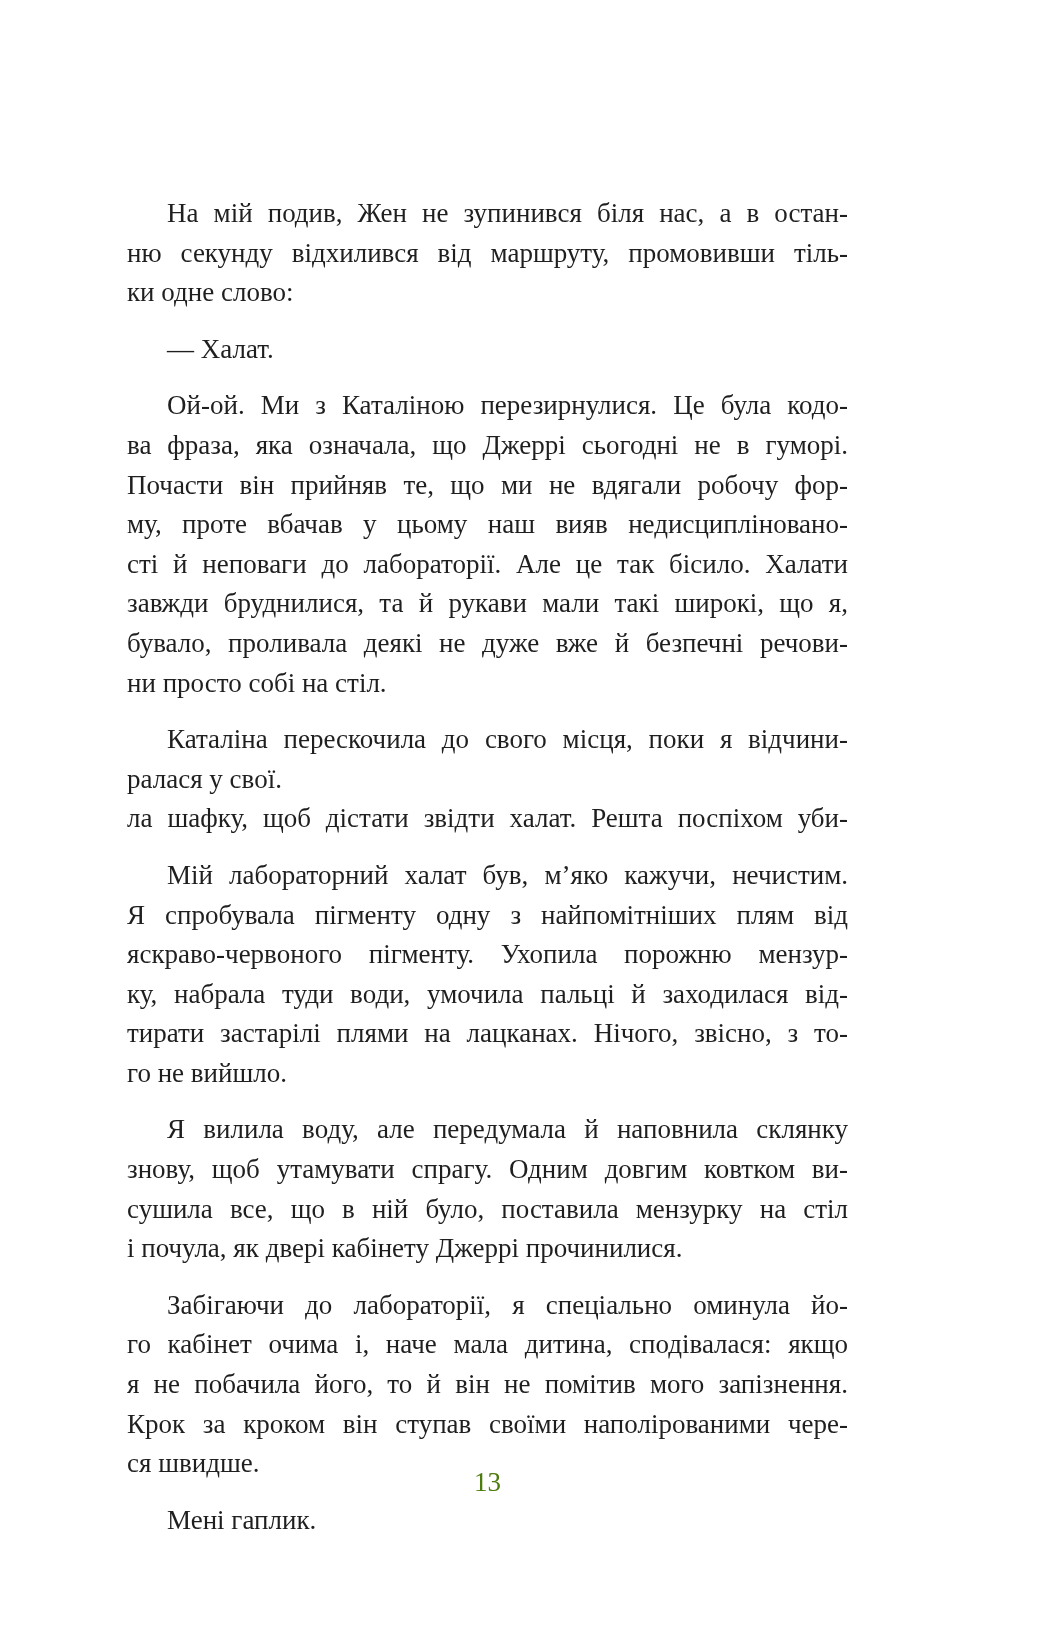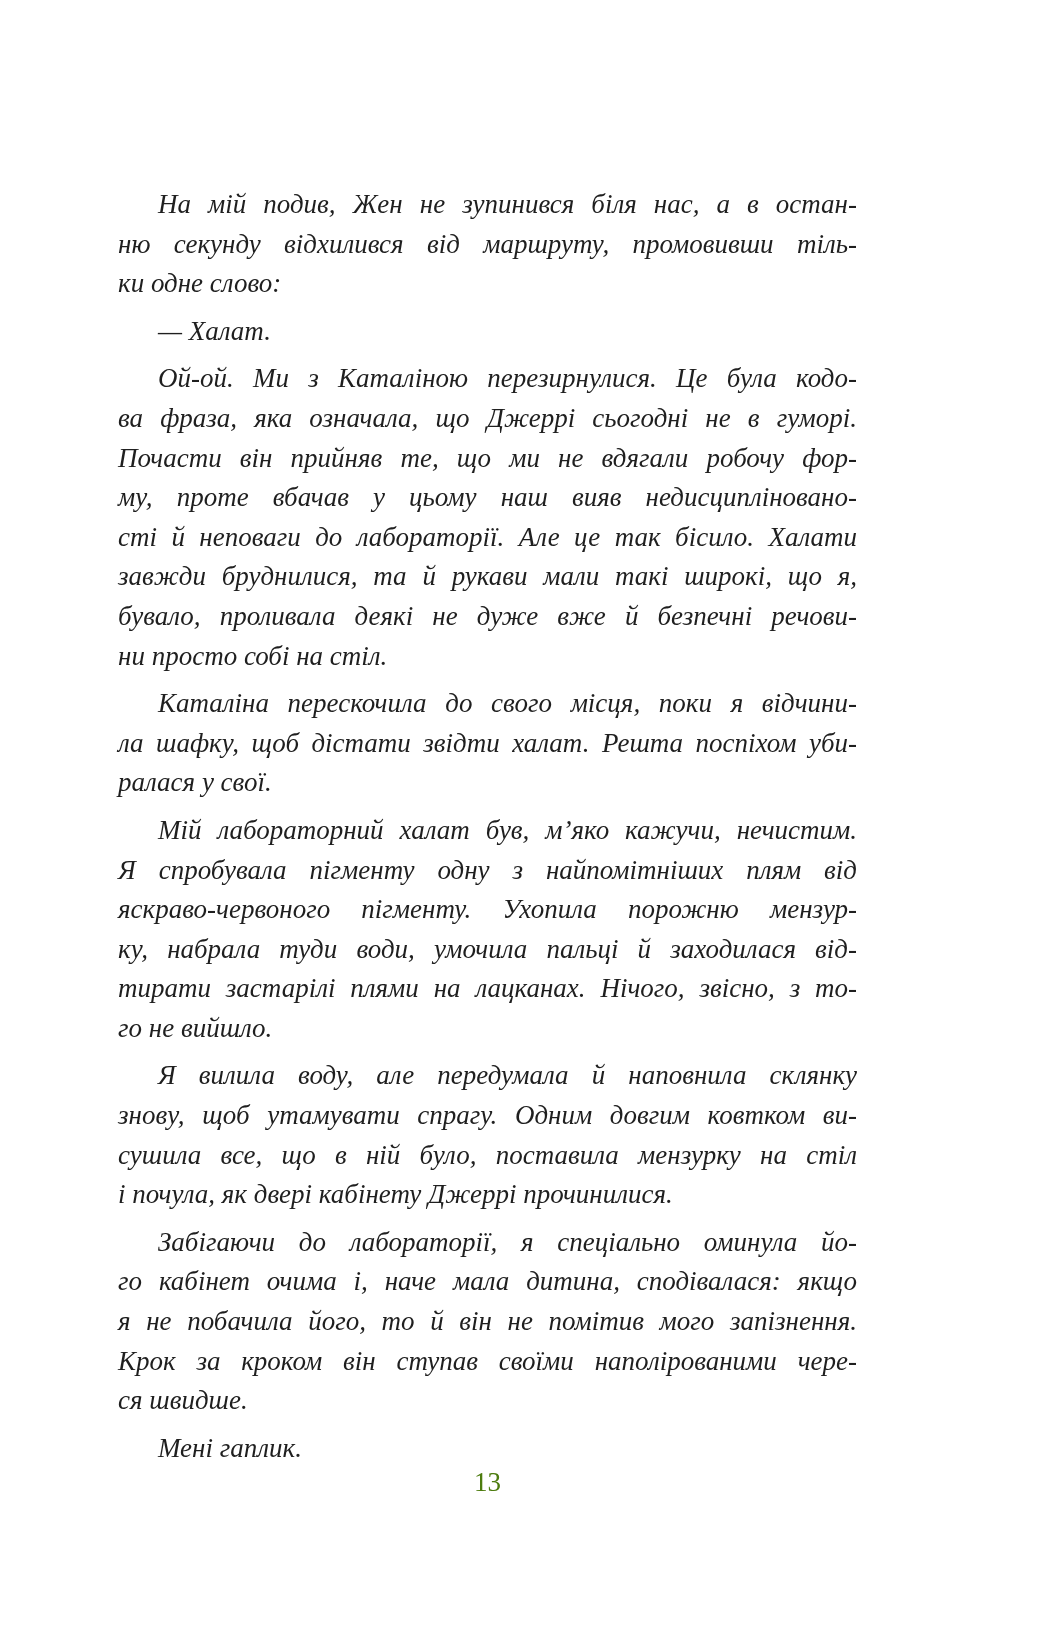--- a/index.html
+++ b/index.html
@@ -17,21 +17,21 @@
     color: #1f1f1f;
   }
   .text-block {
     position: absolute;
     left: 110px;
     top: 177px;
     width: 755px;
     font-size: 27px;
     line-height: 39.6px;
   }
-  .para { margin: 8px; padding: 0; font-style: italic; }
+  .para { margin: 17px; padding: 0; }
   .line {
     text-align: justify;
     text-align-last: justify;
     white-space: normal;
   }
   .line.first { padding-left: 40px; }
   .line.last  { text-align-last: left; }
   .folio {
     position: absolute;
     left: 110px;
@@ -60,22 +60,22 @@
         <div class="line">ва фраза, яка означала, що Джеррі сьогодні не в гуморі.</div>
         <div class="line">Почасти він прийняв те, що ми не вдягали робочу фор-</div>
         <div class="line">му, проте вбачав у цьому наш вияв недисципліновано-</div>
         <div class="line">сті й неповаги до лабораторії. Але це так бісило. Халати</div>
         <div class="line">завжди бруднилися, та й рукави мали такі широкі, що я,</div>
         <div class="line">бувало, проливала деякі не дуже вже й безпечні речови-</div>
         <div class="line last">ни просто собі на стіл.</div>
       </div>
       <div class="para">
         <div class="line first">Каталіна перескочила до свого місця, поки я відчини-</div>
+        <div class="line last">ралася у свої.</div>
         <div class="line">ла шафку, щоб дістати звідти халат. Решта поспіхом уби-</div>
-        <div class="line last">ралася у свої.</div>
       </div>
       <div class="para">
         <div class="line first">Мій лабораторний халат був, м’яко кажучи, нечистим.</div>
         <div class="line">Я спробувала пігменту одну з найпомітніших плям від</div>
         <div class="line">яскраво-червоного пігменту. Ухопила порожню мензур-</div>
         <div class="line">ку, набрала туди води, умочила пальці й заходилася від-</div>
         <div class="line">тирати застарілі плями на лацканах. Нічого, звісно, з то-</div>
         <div class="line last">го не вийшло.</div>
       </div>
       <div class="para">

